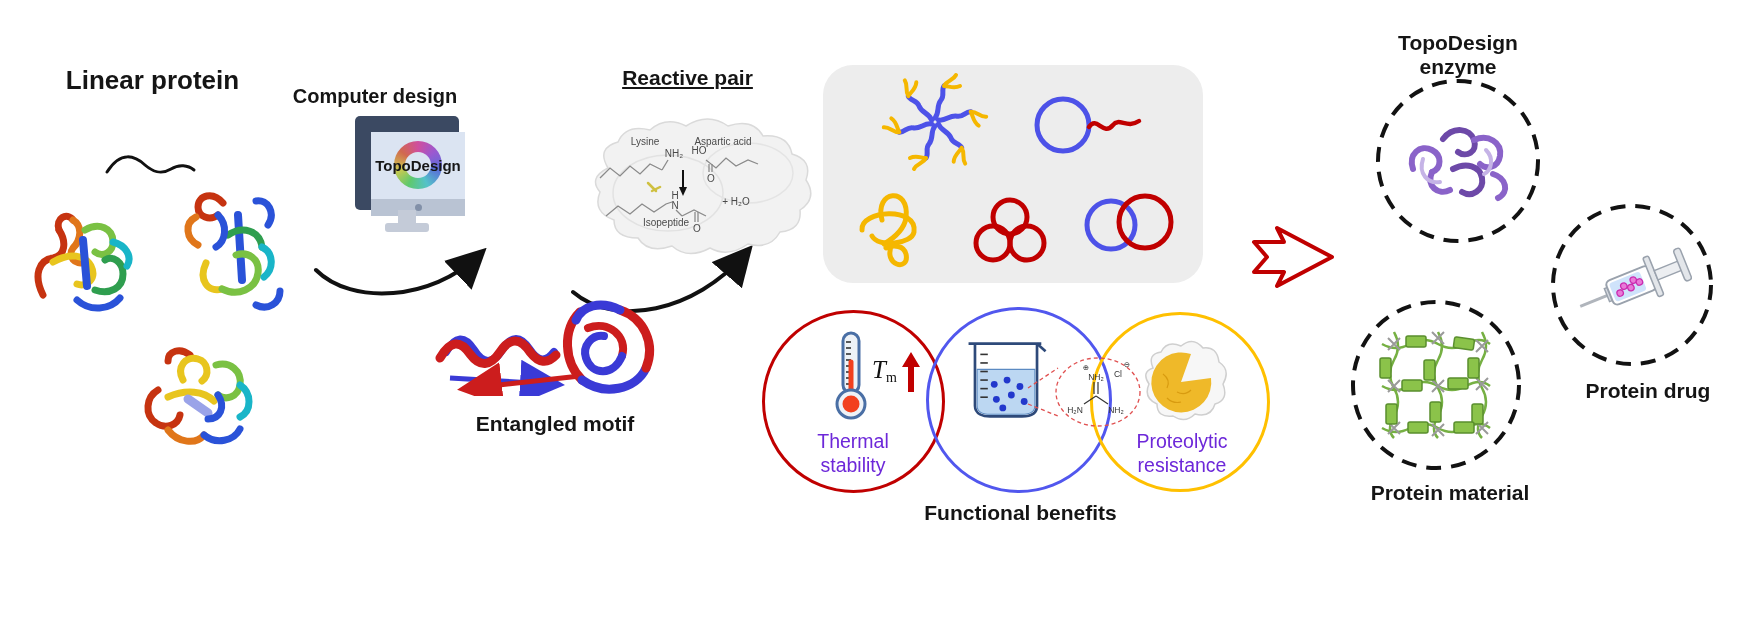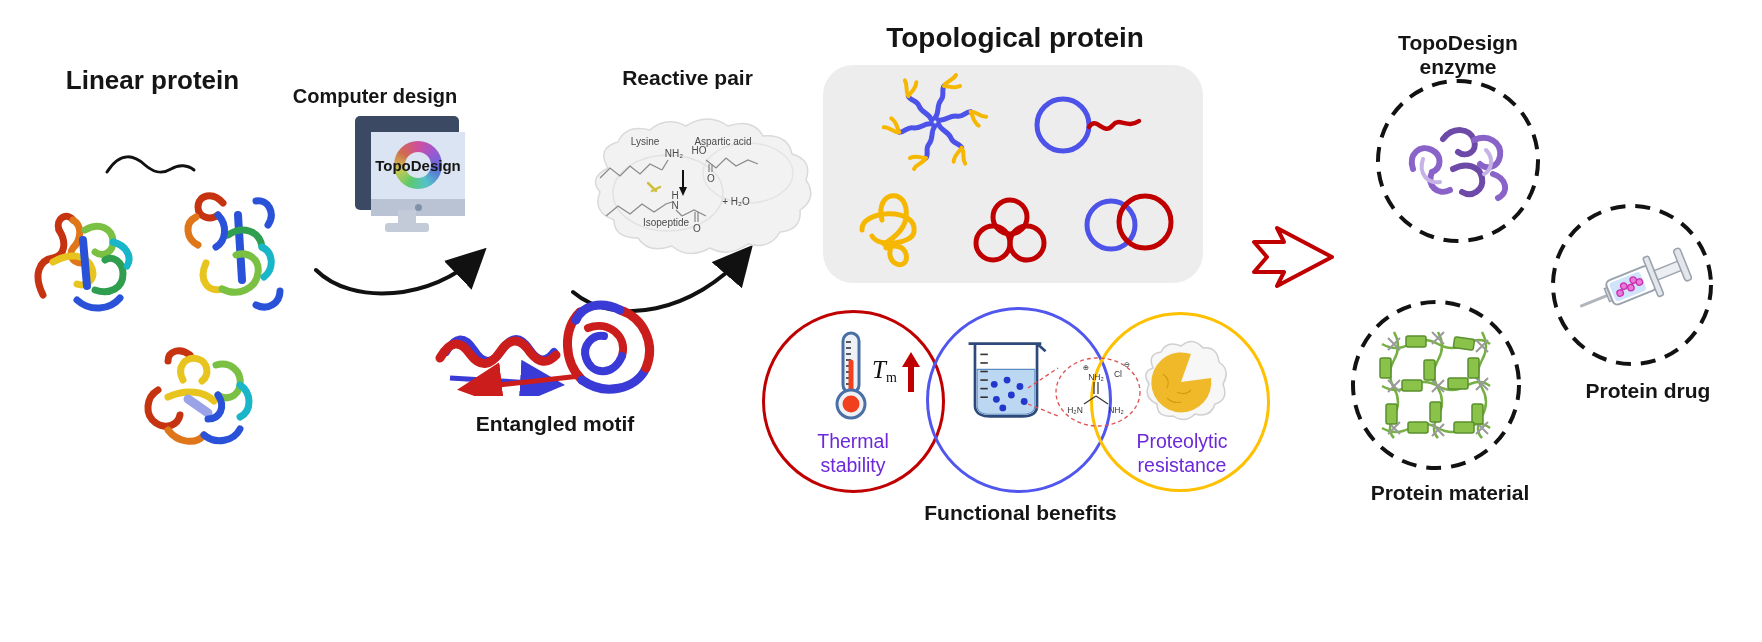--- a/index.html
+++ b/index.html
@@ -38,22 +38,21 @@
   .tm-m { font-size:14px; }
   svg text { font-family:"Liberation Sans", sans-serif; }
 </style>
 </head>
 <body>
 
 <div id="fig">
 
   <div class="title t26" style="left:50px;top:66px;width:205px;">Linear protein</div>
   <div class="title t20" style="left:285px;top:78px;width:180px;margin-top:7px;">Computer design</div>
-  <div class="title t21" style="left:605px;top:66px;width:165px;">Reactive pair</div>
-  <div class="title t28" style="left:860px;top:22px;width:310px;">Topological protein</div>
+  <div class="title t21" style="left:605px;top:66px;width:165px;text-decoration:underline;">Reactive pair</div>
   <div class="title t21" style="left:465px;top:412px;width:180px;">Entangled motif</div>
   <div class="title t21" style="left:918px;top:501px;width:205px;">Functional benefits</div>
   <div class="title t21" style="left:1358px;top:31px;width:200px;">TopoDesign enzyme</div>
   <div class="title t21" style="left:1345px;top:481px;width:210px;">Protein material</div>
   <div class="title t21" style="left:1548px;top:379px;width:200px;">Protein drug</div>
 
   <svg class="abs" style="left:103px;top:148px;" width="95" height="34">
     <path d="M4,24 C18,2 32,8 42,17 C50,24 58,27 68,21 C76,16 85,17 91,22" fill="none" stroke="#111" stroke-width="3" stroke-linecap="round"></path>
   </svg>
 

